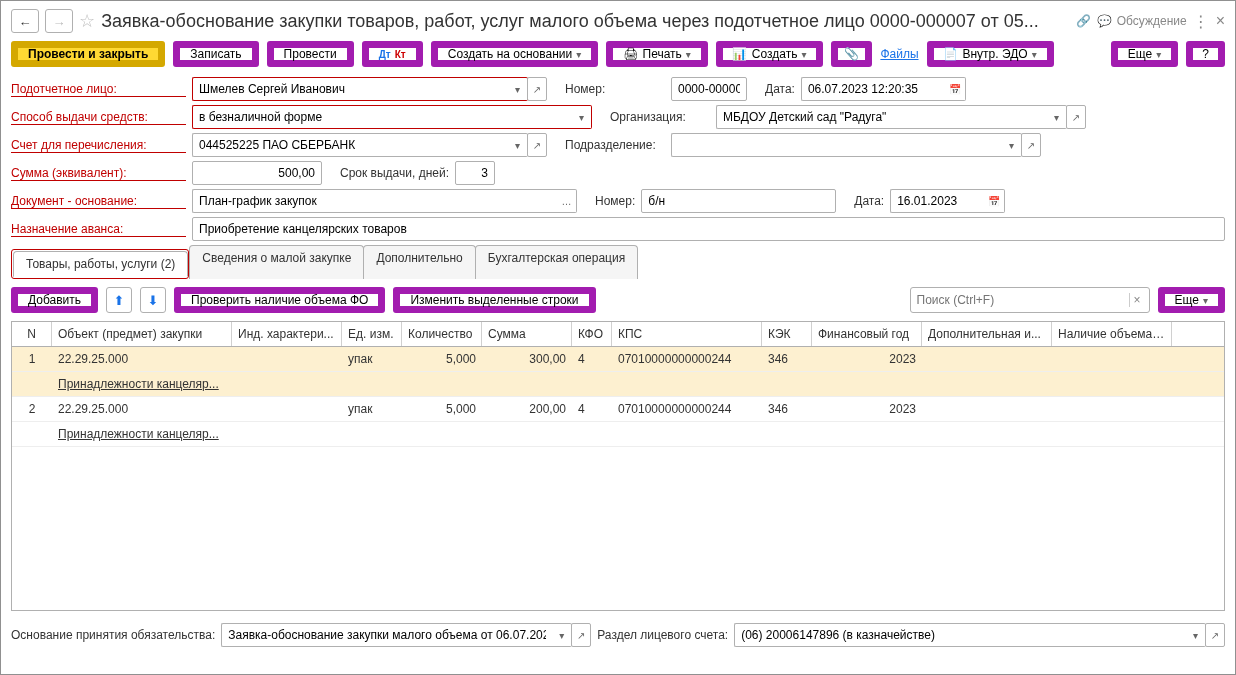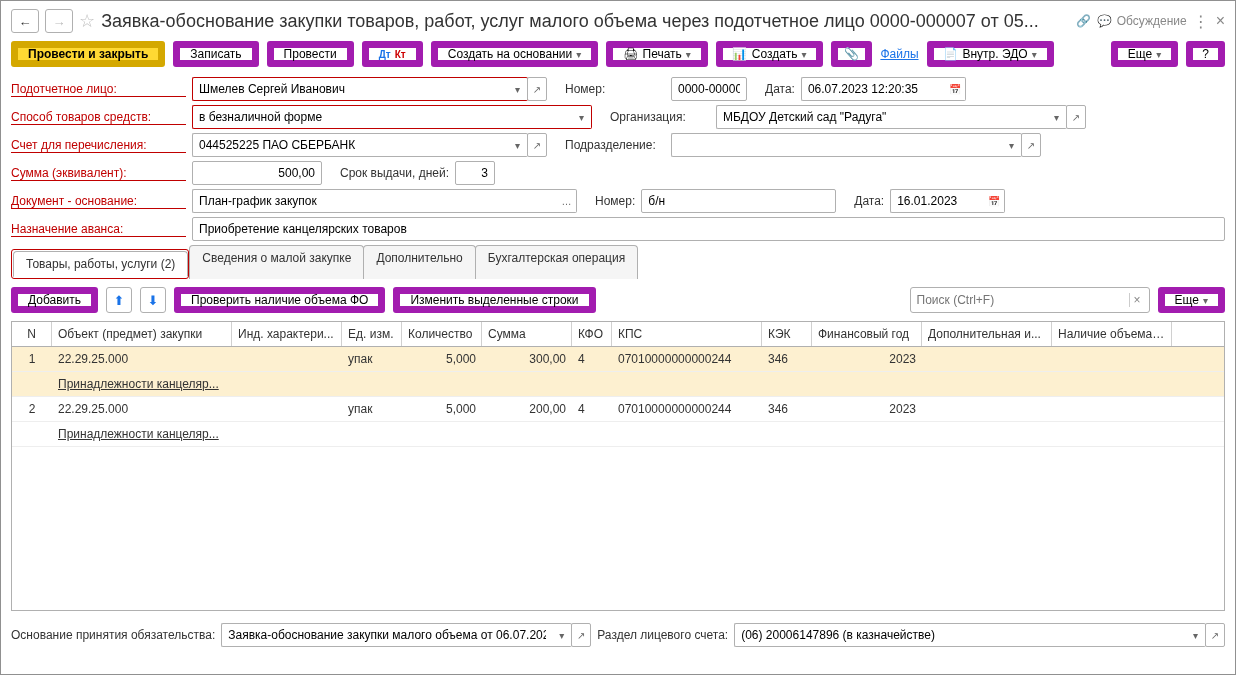--- a/index.html
+++ b/index.html
@@ -140,21 +140,21 @@
   <div class="label2">Дата:</div>
   <div class="group" style="width:165px;">
     <div class="inp" style="flex:1;">
         <input value="06.07.2023 12:20:35" style="">
       </div>
     <div class="tiny-btn">📅</div>
   </div>
 </div>
 
 <div class="form-row">
-  <div class="lbl req">Способ товаров средств:</div>
+  <div class="lbl req">Способ выдачи средств:</div>
   <div class="group" style="width:400px;">
     <div class="inp req" style="flex:1;">
         <input value="в безналичной форме" style="">
       </div>
     <div class="tiny-btn reqb">▾</div>
   </div>
   <div class="label2" style="width:100px;">Организация:</div>
   <div class="group" style="width:370px;">
     <div class="inp" style="flex:1;">
         <input value="МБДОУ Детский сад &quot;Радуга&quot;" style="">

